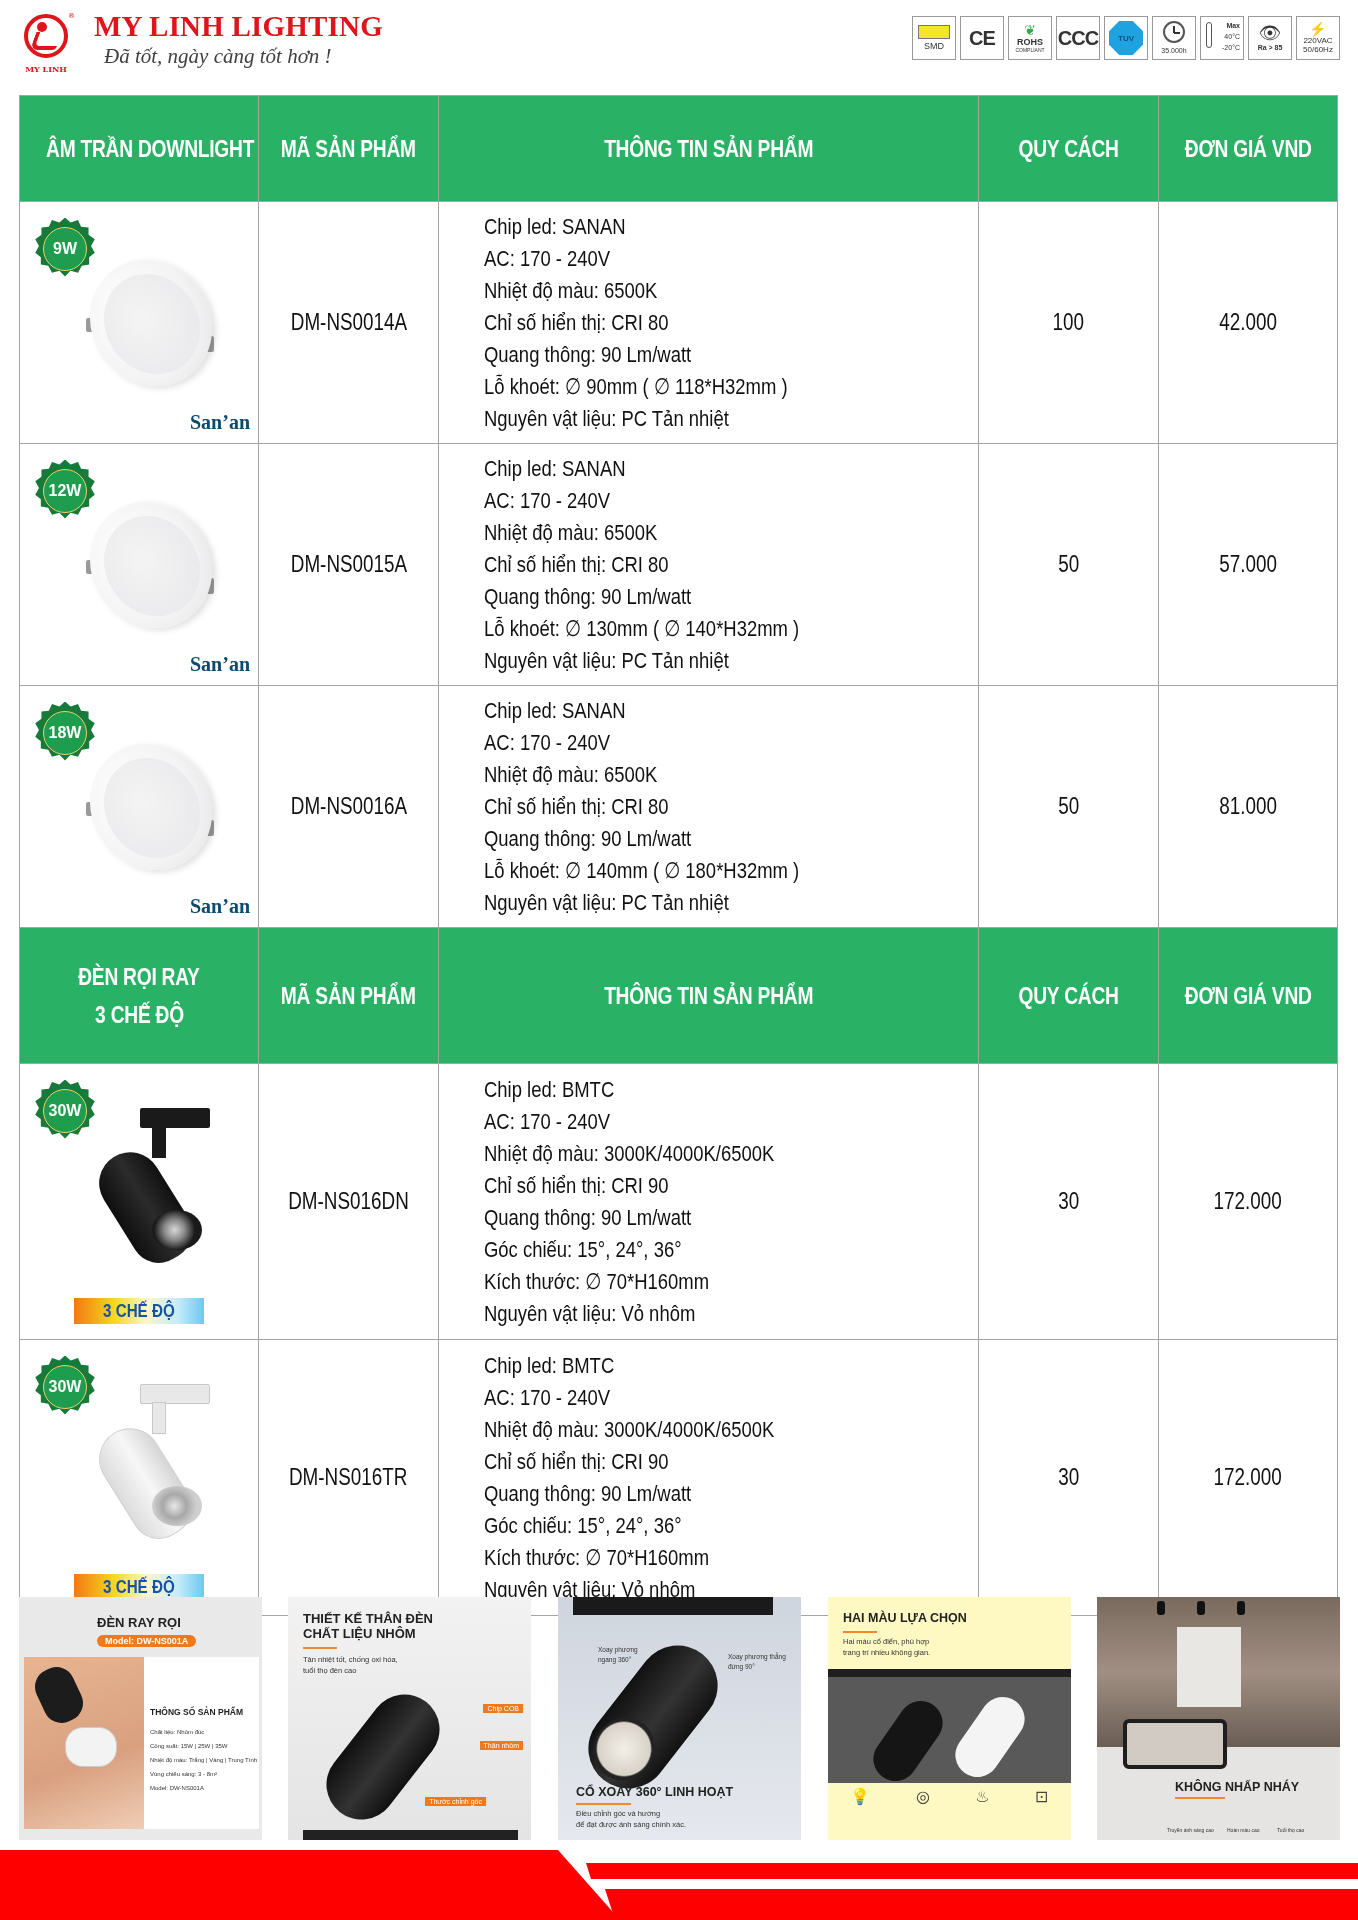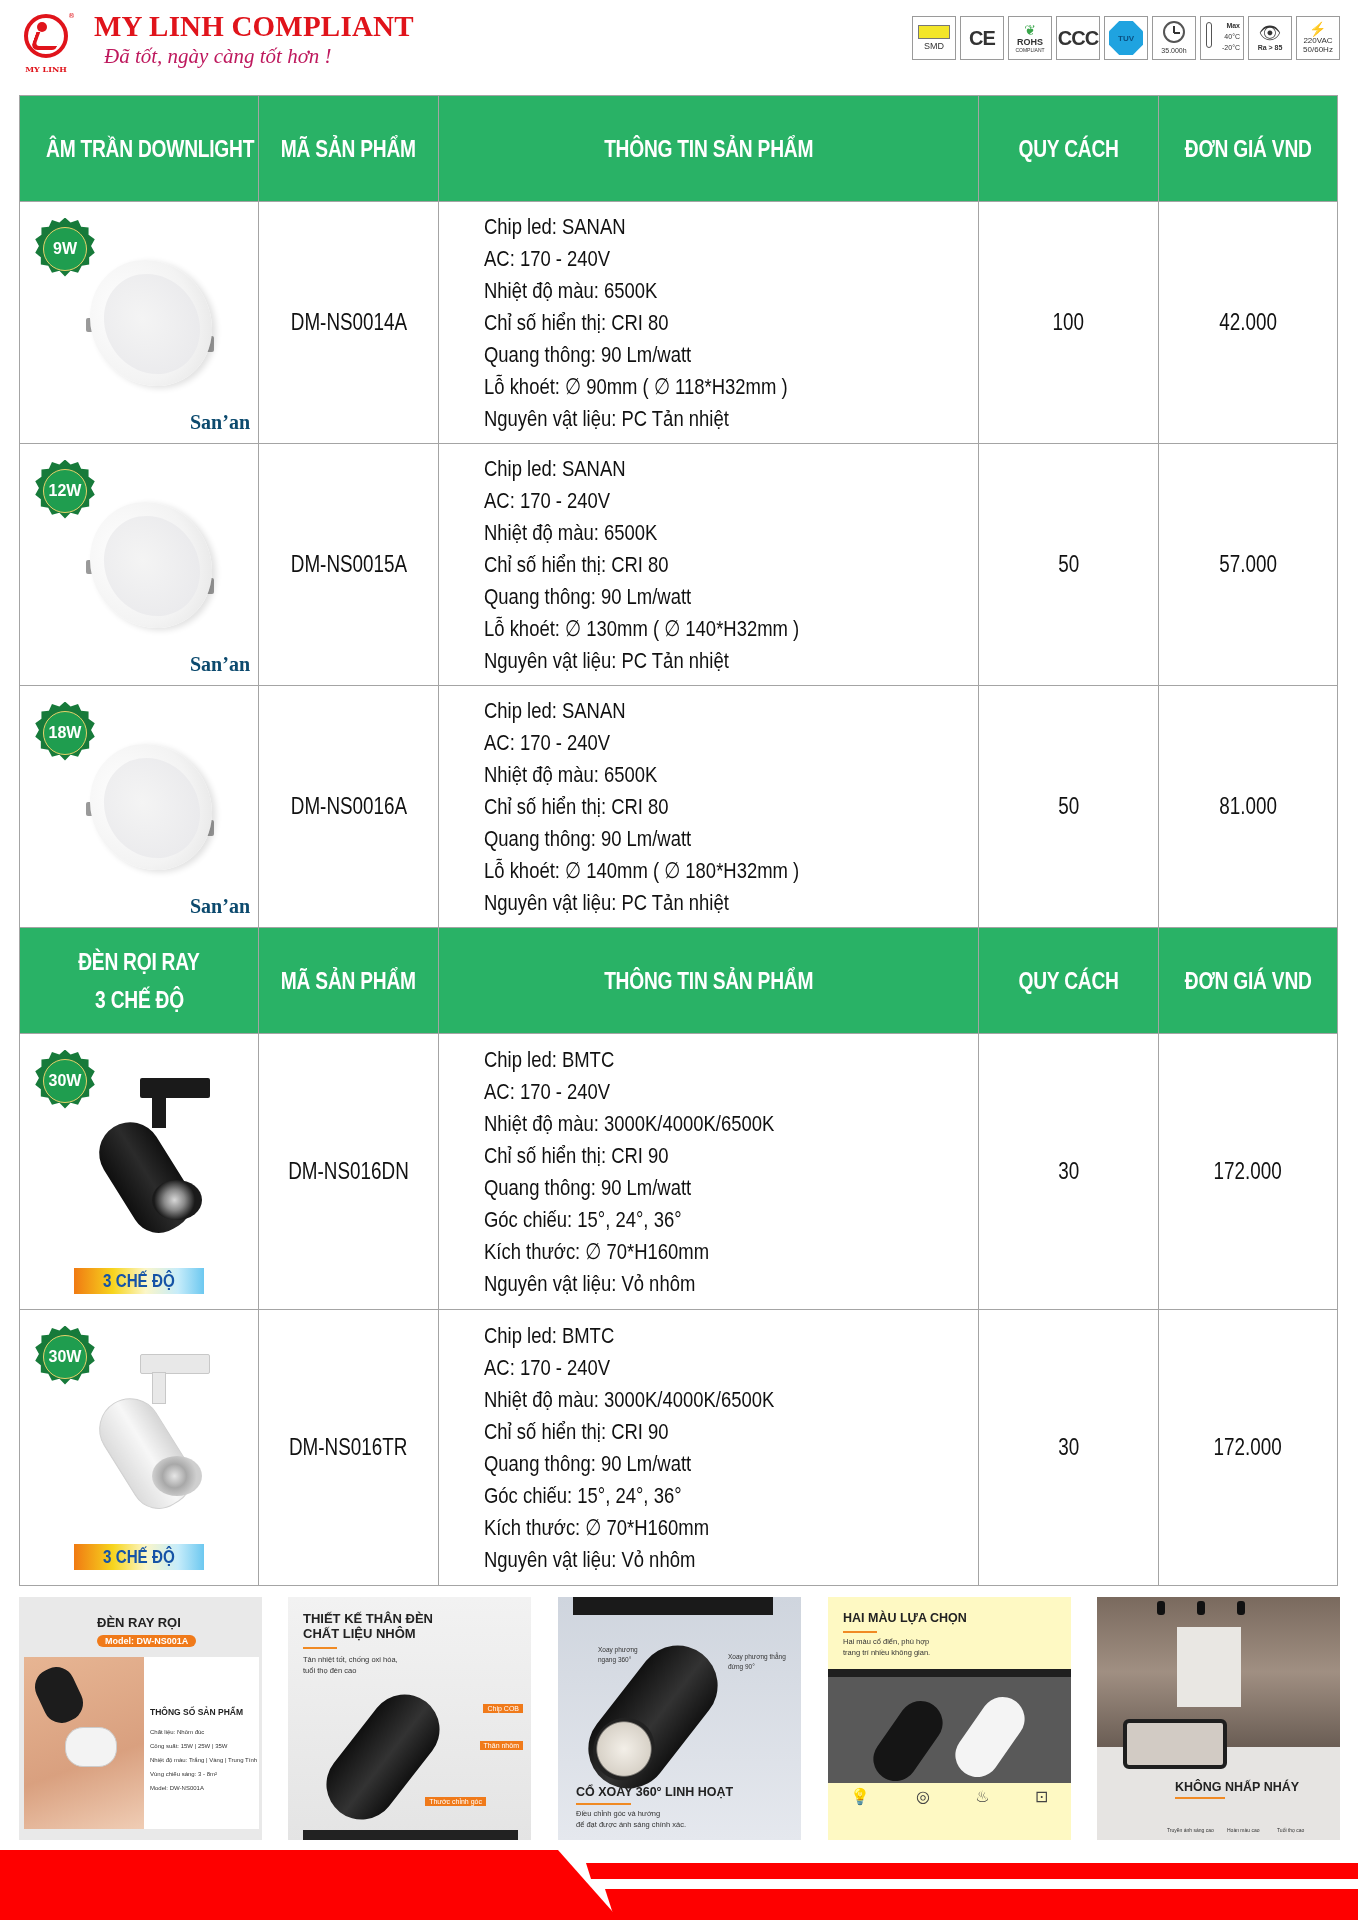--- a/index.html
+++ b/index.html
@@ -8,21 +8,21 @@
 
   
   .brand { position: absolute; left: 14px; top: 10px; width: 380px; height: 68px; }
   .brand-logo { position: absolute; left: 4px; top: 2px; width: 56px; height: 64px; }
   .brand-logo .ring { position: absolute; left: 6px; top: 2px; width: 44px; height: 44px; border-radius: 50%; border: 4px solid #e0141b; }
   .brand-logo .ring::before { content: ""; position: absolute; left: 9px; top: 4px; width: 10px; height: 10px; border-radius: 50%; background: #e0141b; }
   .brand-logo .ring::after { content: ""; position: absolute; left: 5px; top: 14px; width: 22px; height: 14px; border-left: 4px solid #e0141b; border-bottom: 4px solid #e0141b; transform: skewX(-20deg); border-radius: 0 0 4px 8px; }
   .brand-logo .reg { position: absolute; left: 50px; top: 0px; font-size: 7px; color: #e0141b; }
   .brand-logo .sub { position: absolute; left: 0; top: 52px; width: 56px; text-align: center; font-family: "DejaVu Serif", serif; font-size: 8px; font-weight: bold; color: #e0141b; white-space: nowrap; }
   .brand-name { position: absolute; left: 80px; top: 0px; font-family: "Liberation Serif", serif; font-weight: bold; font-size: 29px; color: #e0141b; letter-spacing: 0.2px; white-space: nowrap; }
-  .brand-slogan { position: absolute; left: 90px; top: 34px; font-family: "Liberation Serif", serif; font-style: italic; font-size: 21px; color: #be185d; white-space: nowrap; }
+  .brand-slogan { position: absolute; left: 90px; top: 34px; font-family: "Liberation Serif", serif; font-style: italic; font-size: 21px; color: #404040; white-space: nowrap; }
 
   .certs { position: absolute; left: 912px; top: 16px; display: flex; gap: 4px; }
   .cert { width: 44px; height: 44px; border: 1.5px solid #9a9a9a; background: #fff; display: flex; flex-direction: column; align-items: center; justify-content: center; font-family: "Liberation Sans", sans-serif; color: #333; position: relative; }
   .cert .smd-bar { width: 32px; height: 14px; background: #f3e629; border: 1px solid #777; margin-bottom: 2px; }
   .cert .lbl { font-size: 9px; line-height: 10px; }
   .cert .big { font-size: 20px; font-weight: 600; letter-spacing: -1px; line-height: 22px; }
   .cert .rohs-leaf { color: #3aa64b; font-size: 14px; line-height: 14px; }
   .cert .rohs { font-size: 9px; font-weight: bold; line-height: 10px; }
   .cert .tiny { font-size: 5px; line-height: 6px; }
   .cert .tuv { width: 34px; height: 34px; background: #1fa3e0; clip-path: polygon(30% 0,70% 0,100% 30%,100% 70%,70% 100%,30% 100%,0 70%,0 30%); display: flex; align-items: center; justify-content: center; font-size: 8px; font-weight: bold; color: #0b4f80; }
@@ -119,21 +119,21 @@
 </style>
 </head>
 <body>
 
 <div class="brand">
   <div class="brand-logo">
     <div class="ring"></div>
     <span class="reg">®</span>
     <div class="sub">MY LINH</div>
   </div>
-  <div class="brand-name">MY LINH COMPLIANT</div>
+  <div class="brand-name">MY LINH LIGHTING</div>
   <div class="brand-slogan">Đã tốt, ngày càng tốt hơn !</div>
 </div>
 
 <div class="certs">
   <div class="cert">
     <div class="smd-bar"></div>
     <span class="lbl">SMD</span>
   </div>
   <div class="cert">
     <span class="big">CE</span>
@@ -281,21 +281,21 @@
             <li>Chỉ số hiển thị: CRI 80</li>
             <li>Quang thông: 90 Lm/watt</li>
             <li>Lỗ khoét: ∅ 140mm ( ∅ 180*H32mm )</li>
             <li>Nguyên vật liệu: PC Tản nhiệt</li>
       </ul>
     </td>
     <td><span class="cond">50</span></td>
     <td><span class="cond">81.000</span></td>
   </tr>
 
-  <tr style="height:106px">
+  <tr style="height:136px">
     <th>
       <span class="th-inner">ĐÈN RỌI RAY</span><br>
       <span class="th-inner">3 CHẾ ĐỘ</span>
     </th>
     <th><span class="th-inner">MÃ SẢN PHẨM</span></th>
     <th><span class="th-inner">THÔNG TIN SẢN PHẨM</span></th>
     <th><span class="th-inner">QUY CÁCH</span></th>
     <th><span class="th-inner">ĐƠN GIÁ VND</span></th>
   </tr>
 

